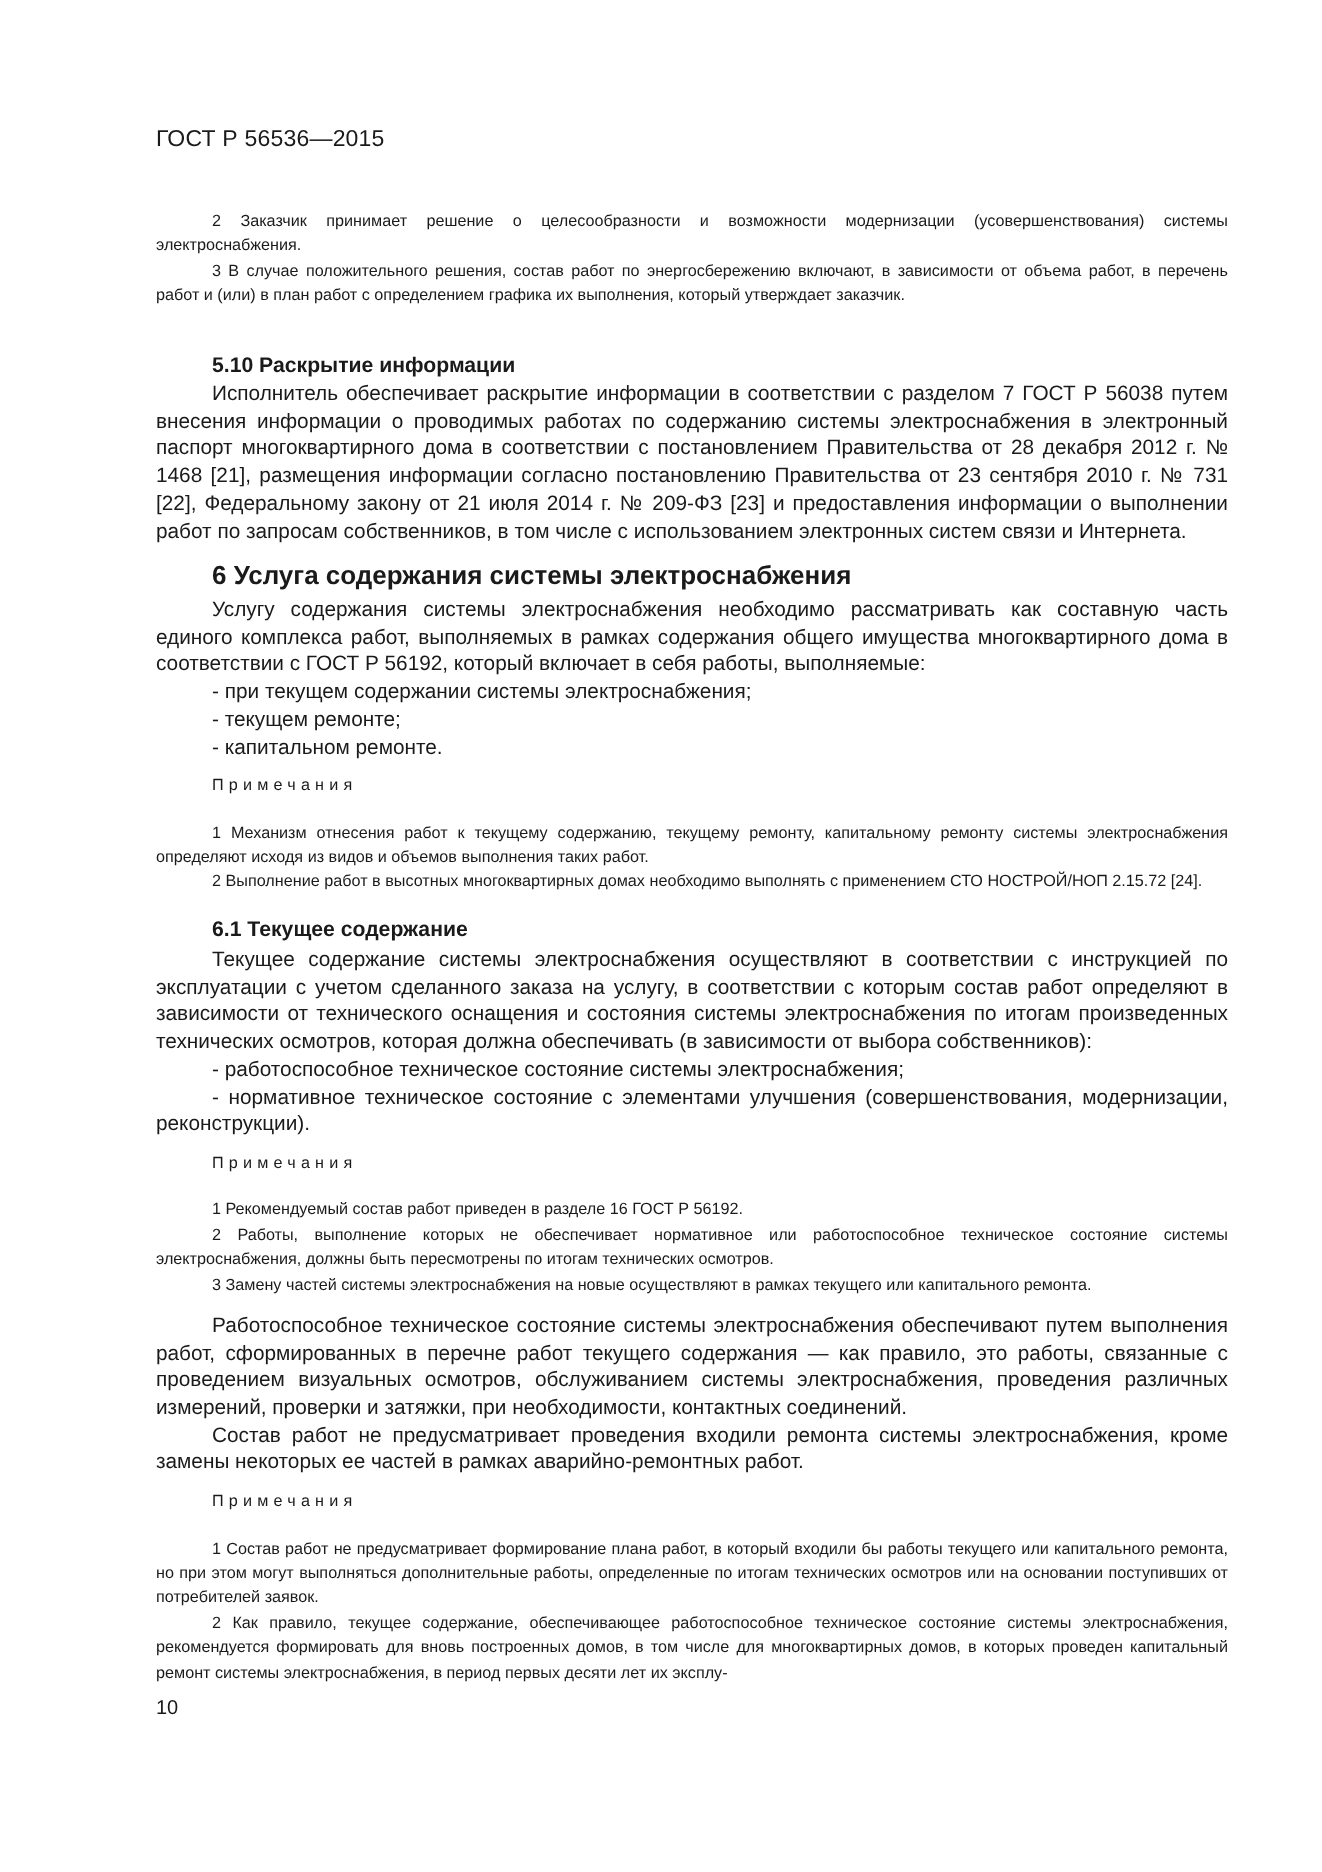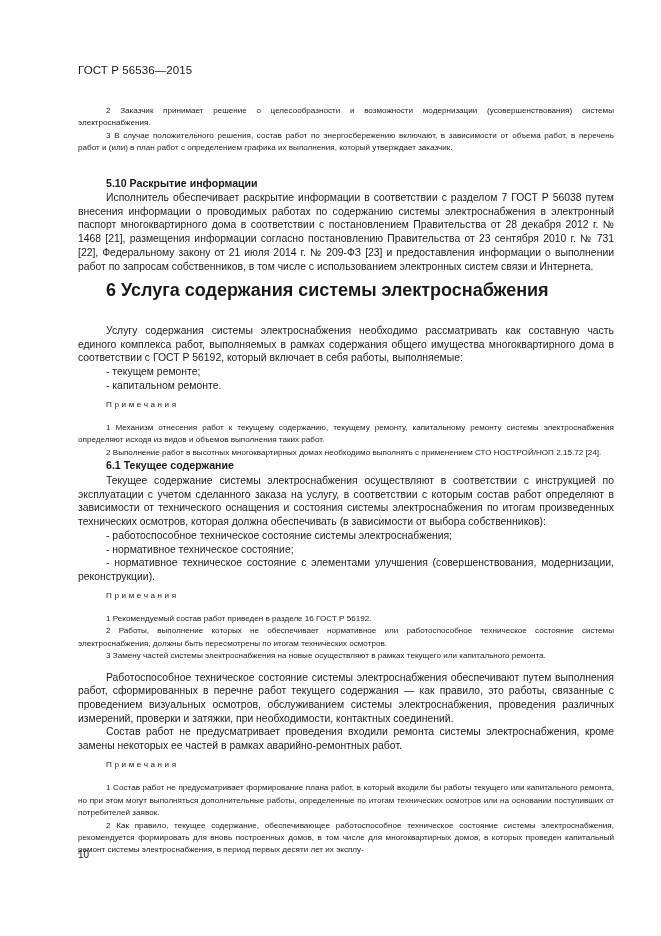--- a/index.html
+++ b/index.html
@@ -5,21 +5,21 @@
   html, body { margin: 0; padding: 0; background: #ffffff; }
   body { width: 661px; height: 936px; position: relative; overflow: hidden;
          font-family: "Liberation Sans", sans-serif; color: #1a1a1a; }
   .hdr { position: absolute; left: 78px; top: 64px; font-weight: normal; font-size: 11.5px; letter-spacing: 0.1px; }
   .blk { position: absolute; left: 78px; width: 536px; }
   .small { font-size: 8.1px; line-height: 12.4px; text-align: justify; margin-top: 11px; }
   .body { font-size: 10.4px; line-height: 13.7px; text-align: justify; }
   .ind { text-indent: 28px; }
   .li { padding-left: 28px; text-align: left; }
   .h2 { font-weight: bold; font-size: 10.6px; padding-left: 28px; }
-  .h1 { font-weight: bold; font-size: 18px; padding-left: 28px; }
+  .h1 { font-weight: bold; font-size: 13px; padding-left: 28px; }
   .spaced { letter-spacing: 2.6px; padding-left: 28px; font-size: 8.1px; }
   .pnum { position: absolute; left: 78px; top: 849px; font-size: 10px; }
   p { margin: 0; }
 </style>
 </head>
 <body>
 
 <div class="hdr">ГОСТ Р 56536—2015</div>
 
 <div class="blk small" style="top:94px;">
@@ -27,35 +27,35 @@
   <p class="ind">3 В случае положительного решения, состав работ по энергосбережению включают, в зависимости от объема работ, в перечень работ и (или) в план работ с определением графика их выполнения, который утверждает заказчик.</p>
 </div>
 
 <div class="blk" style="top:160px;margin-top:17px;">
   <p class="h2">5.10 Раскрытие информации</p>
   <p class="body ind" style="margin-top:2px;">Исполнитель обеспечивает раскрытие информации в соответствии с разделом 7 ГОСТ Р 56038 путем внесения информации о проводимых работах по содержанию системы электроснабжения в электронный паспорт многоквартирного дома в соответствии с постановлением Правительства от 28 декабря 2012 г. № 1468 [21], размещения информации согласно постановлению Правительства от 23 сентября 2010 г. № 731 [22], Федеральному закону от 21 июля 2014 г. № 209-ФЗ [23] и предоставления информации о выполнении работ по запросам собственников, в том числе с использованием электронных систем связи и Интернета.</p>
 </div>
 
 <div class="blk" style="top:280px;">
   <p class="h1">6 Услуга содержания системы электроснабжения</p>
-  <p class="body ind" style="margin-top:23px;">Услугу содержания системы электроснабжения необходимо рассматривать как составную часть единого комплекса работ, выполняемых в рамках содержания общего имущества многоквартирного дома в соответствии с ГОСТ Р 56192, который включает в себя работы, выполняемые:</p>
+  <p class="body ind" style="margin-top:4px;">Услугу содержания системы электроснабжения необходимо рассматривать как составную часть единого комплекса работ, выполняемых в рамках содержания общего имущества многоквартирного дома в соответствии с ГОСТ Р 56192, который включает в себя работы, выполняемые:</p>
+  <p class="body li">- при текущем содержании системы электроснабжения;</p>
   <p class="body li">- текущем ремонте;</p>
   <p class="body li">- капитальном ремонте.</p>
   <p class="spaced" style="margin-top:6px;line-height:12.4px;">Примечания</p>
   <div class="small">
     <p class="ind">1 Механизм отнесения работ к текущему содержанию, текущему ремонту, капитальному ремонту системы электроснабжения определяют исходя из видов и объемов выполнения таких работ.</p>
     <p class="ind">2 Выполнение работ в высотных многоквартирных домах необходимо выполнять с применением СТО НОСТРОЙ/НОП 2.15.72 [24].</p>
   </div>
 </div>
 
 <div class="blk" style="top:459px;">
   <p class="h2">6.1 Текущее содержание</p>
   <p class="body ind" style="margin-top:3px;">Текущее содержание системы электроснабжения осуществляют в соответствии с инструкцией по эксплуатации с учетом сделанного заказа на услугу, в соответствии с которым состав работ определяют в зависимости от технического оснащения и состояния системы электроснабжения по итогам произведенных технических осмотров, которая должна обеспечивать (в зависимости от выбора собственников):</p>
   <p class="body li">- работоспособное техническое состояние системы электроснабжения;</p>
-  <p class="body li">- нормативное техническое состояние;</p>
   <p class="body ind">- нормативное техническое состояние с элементами улучшения (совершенствования, модернизации, реконструкции).</p>
   <p class="spaced" style="margin-top:6px;line-height:12.4px;">Примечания</p>
   <div class="small">
     <p class="ind">1 Рекомендуемый состав работ приведен в разделе 16 ГОСТ Р 56192.</p>
     <p class="ind">2 Работы, выполнение которых не обеспечивает нормативное или работоспособное техническое состояние системы электроснабжения, должны быть пересмотрены по итогам технических осмотров.</p>
     <p class="ind">3 Замену частей системы электроснабжения на новые осуществляют в рамках текущего или капитального ремонта.</p>
   </div>
   <p class="body ind" style="margin-top:8px;">Работоспособное техническое состояние системы электроснабжения обеспечивают путем выполнения работ, сформированных в перечне работ текущего содержания — как правило, это работы, связанные с проведением визуальных осмотров, обслуживанием системы электроснабжения, проведения различных измерений, проверки и затяжки, при необходимости, контактных соединений.</p>
   <p class="body ind">Состав работ не предусматривает проведения входили ремонта системы электроснабжения, кроме замены некоторых ее частей в рамках аварийно-ремонтных работ.</p>
   <p class="spaced" style="margin-top:6px;line-height:12.4px;">Примечания</p>

